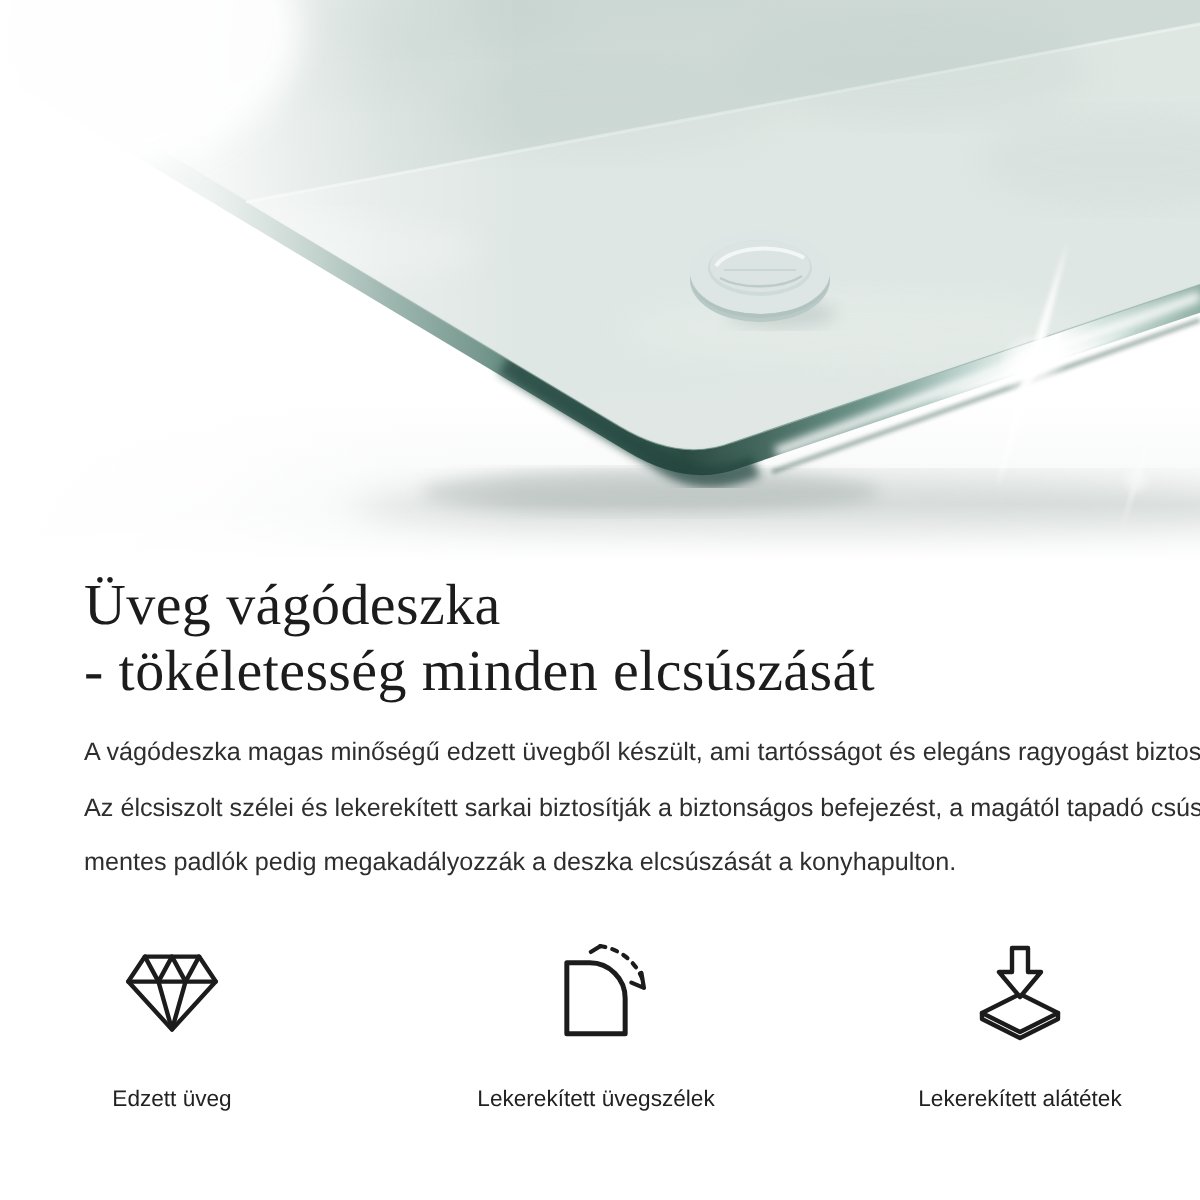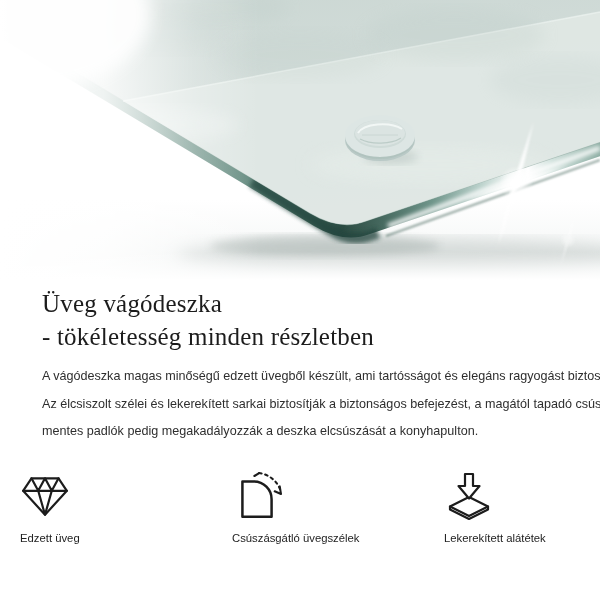--- a/index.html
+++ b/index.html
@@ -6,34 +6,34 @@
   body{
     width:600px;height:600px;overflow:hidden;
     background:var(--background,#ffffff);
     font-family:"Liberation Sans", sans-serif;
   }
   .canvas{position:relative;width:600px;height:600px;background:var(--background,#ffffff);overflow:hidden;}
   .photo{position:absolute;left:0;top:0;width:600px;height:280px;}
   .title{
     position:absolute;left:42px;top:287px;margin:0;
     font-family:"Liberation Serif", serif;font-weight:400;
-    font-size:25px;line-height:33px;color:var(--heading_text,#1c1c1c);
+    font-size:29px;line-height:33px;color:var(--heading_text,#1c1c1c);
     letter-spacing:.2px;
   }
   .t-line{display:block;white-space:nowrap;}
   .desc{
     position:absolute;left:42px;top:363px;margin:0;
     font-size:12.6px;line-height:27.5px;color:var(--body_text,#2e2e2e);
   }
   .d-line{display:block;white-space:nowrap;}
   .features{
     position:absolute;left:20px;top:471px;width:556px;
     display:flex;justify-content:space-between;
   }
-  .feature{width:132px;display:flex;flex-direction:column;gap:11px;}
+  .feature{width:132px;display:flex;flex-direction:column;align-items:center;gap:23px;}
   .f-icon{height:50px;width:50px;color:var(--icon_stroke,#1c1c1c);}
   .f-icon svg{display:block;}
   .f-label{font-size:11.3px;color:var(--label_text,#222222);white-space:nowrap;}
 </style>
 </head>
 <body>
 
 <div class="canvas">
 
   <div class="photo">
@@ -151,21 +151,21 @@
       </g>
 
       <rect x="0" y="0" width="260" height="280" fill="url(#fadeL)"></rect>
       <ellipse cx="30" cy="15" rx="120" ry="75" fill="#ffffff" opacity="0.9" filter="url(#b8)"></ellipse>
       <rect x="0" y="252" width="600" height="28" fill="url(#fadeB)"></rect>
     </svg>
   </div>
 
   <h1 class="title">
     <span class="t-line">Üveg vágódeszka</span>
-    <span class="t-line">- tökéletesség minden részletben</span>
+    <span class="t-line">- tökéletesség minden elcsúszását</span>
   </h1>
 
   <p class="desc">
     <span class="d-line">A vágódeszka magas minőségű edzett üvegből készült, ami tartósságot és elegáns ragyogást biztosít.</span>
     <span class="d-line">Az élcsiszolt szélei és lekerekített sarkai biztosítják a biztonságos befejezést, a magától tapadó csúszás-</span>
     <span class="d-line">mentes padlók pedig megakadályozzák a deszka elcsúszását a konyhapulton.</span>
   </p>
 
   <div class="features">
 
@@ -184,21 +184,21 @@
 
     <div class="feature">
       <span class="f-icon">
         <svg width="50" height="50" viewBox="0 0 48 48" fill="none" stroke="currentColor" stroke-linejoin="round" stroke-linecap="round">
           <path d="M37,44 L10,44 L10,10 L21,10 A17,17 0 0 1 38,27 L38,44 Z" stroke-width="2.4"></path>
           <path d="M26,2 A25,25 0 0 1 47,20" stroke-width="2" stroke-dasharray="2.5,3.5"></path>
           <path d="M47,22 L41,19.5 M47,22 L45.8,14.8" stroke-width="2"></path>
           <path d="M26,2 L21.5,4.8" stroke-width="2"></path>
         </svg>
       </span>
-      <span class="f-label">Csúszásgátló üvegszélek</span>
+      <span class="f-label">Lekerekített üvegszélek</span>
     </div>
 
     <div class="feature">
       <span class="f-icon">
         <svg width="50" height="50" viewBox="0 0 48 50" fill="none" stroke="currentColor" stroke-width="2.2" stroke-linejoin="round" stroke-linecap="round">
           <path d="M24,26 L43,35.5 L24,45 L5,35.5 Z"></path>
           <path d="M5,35.5 L5,38.5 L24,48 L43,38.5 L43,35.5"></path>
           <path d="M20,3 L28,3 L28,15 L34.5,15 L24,27.5 L13.5,15 L20,15 Z" fill="#ffffff"></path>
         </svg>
       </span>

